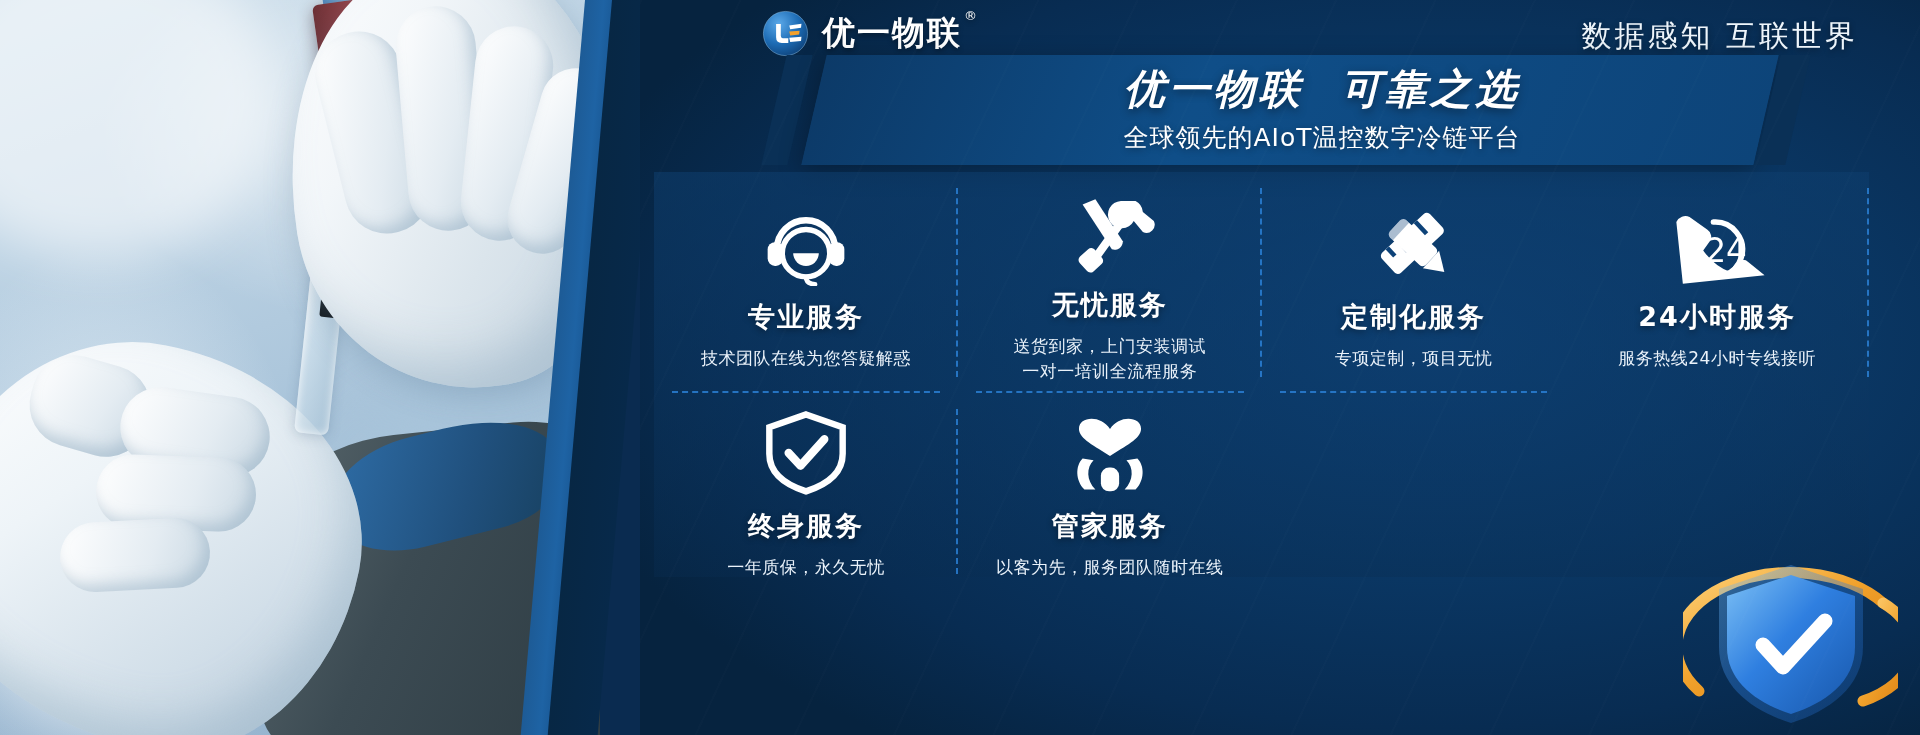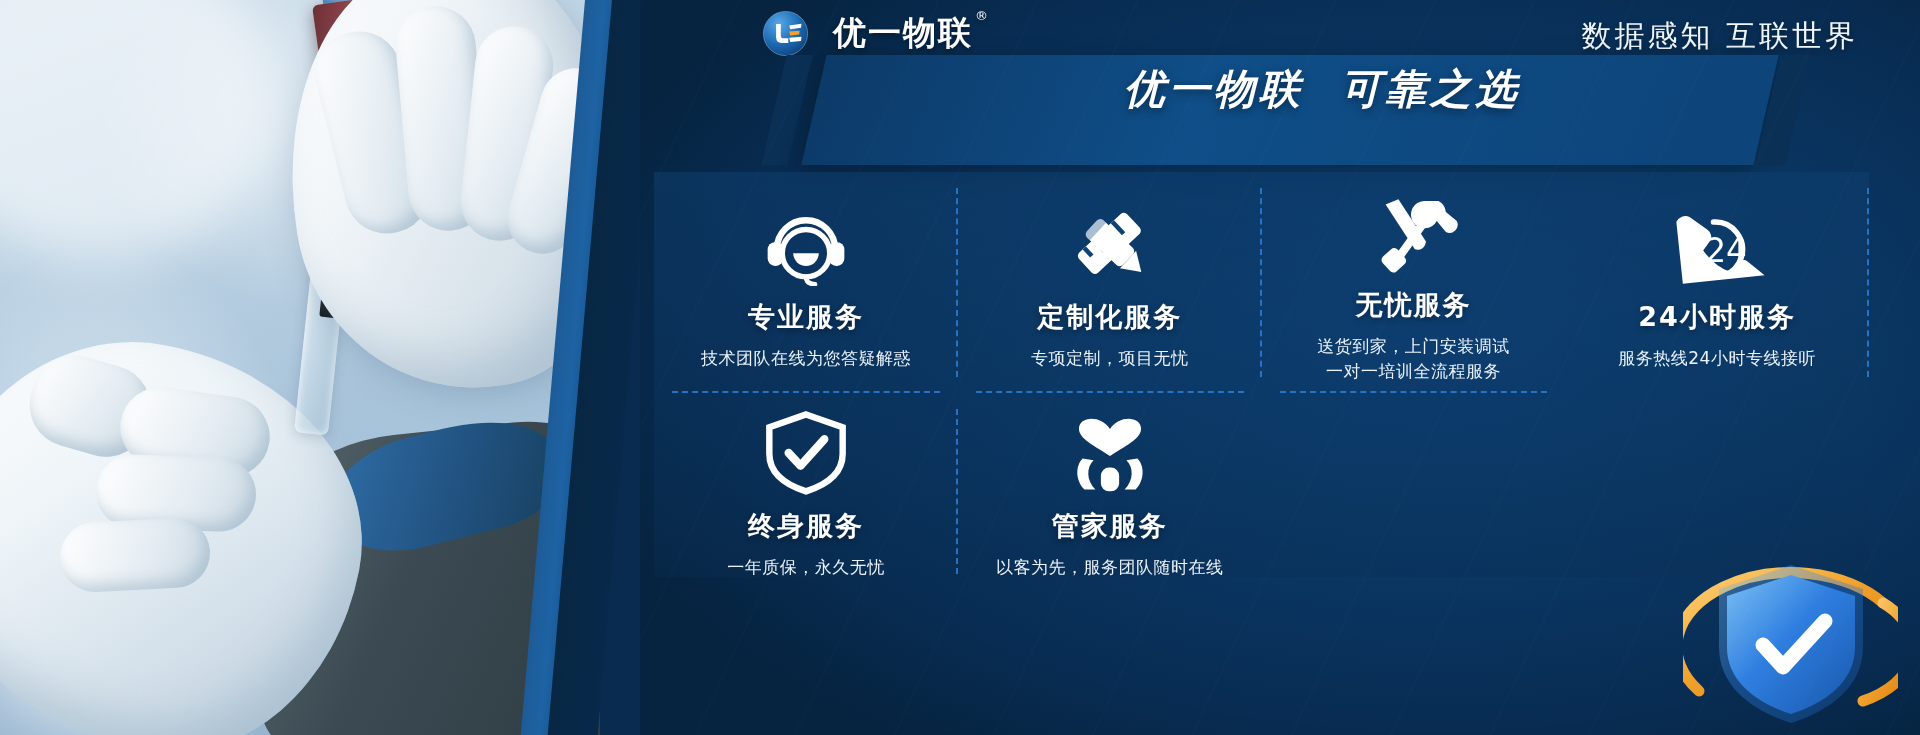--- a/index.html
+++ b/index.html
@@ -130,21 +130,21 @@
       linear-gradient(135deg,#06233f,#0a3a69);
   }
   
   .panel::after{
     content:""; position:absolute; inset:0; opacity:.10; pointer-events:none;
     background:repeating-linear-gradient(115deg, rgba(255,255,255,.10) 0 2px, rgba(255,255,255,0) 2px 90px);
   }
 
   
   .header { position:absolute; left:0; top:0; width:1280px; height:72px; }
-  .brand { position:absolute; left:122px; top:10px; display:flex; align-items:center; gap:24px; }
+  .brand { position:absolute; left:122px; top:10px; display:flex; align-items:center; gap:13px; }
   .logo-mark { width:47px; height:47px; flex:0 0 auto; }
   .brand-text {
     position:relative; color:#fff; font-size:33px; font-weight:700; letter-spacing:2px;
     font-family:"DejaVu Sans","Liberation Sans",sans-serif;
     text-shadow:0 2px 5px rgba(0,0,0,.4);
   }
   .reg { position:absolute; right:-17px; top:-3px; font-size:13px; font-weight:400; }
   .slogan {
     position:absolute; right:62px; top:16px; color:#eef5fb;
     font-size:30px; letter-spacing:3px; font-weight:500;
@@ -281,37 +281,54 @@
         </div>
       </div>
       <div class="slogan">数据感知 互联世界</div>
     </div>
 
     <div class="banner-wrap">
       <div class="banner-edge-l"></div>
       <div class="banner-back"></div>
       <div class="banner-edge-r"></div>
       <div class="headline">优一物联  可靠之选</div>
+      <div class="subheadline">全球领先的AIoT温控数字冷链平台</div>
     </div>
 
     <div class="grid-box">
 
       <div class="cell">
         <div class="icon-wrap">
           <svg width="92" height="84" viewBox="0 0 100 92">
             <path d="M18 52 a32 32 0 0 1 64 0" fill="none" stroke="#fff" stroke-width="7" stroke-linecap="round"></path>
             <rect x="8" y="44" width="17" height="26" rx="8" fill="#fff"></rect>
             <rect x="75" y="44" width="17" height="26" rx="8" fill="#fff"></rect>
             <circle cx="50" cy="56" r="26" fill="none" stroke="#fff" stroke-width="6"></circle>
             <path d="M36 56 a14 14 0 0 0 28 0 z" fill="#fff"></path>
             <path d="M50 82 q0 8 10 8" fill="none" stroke="#fff" stroke-width="5" stroke-linecap="round"></path>
           </svg>
         </div>
         <div class="svc-title">专业服务</div>
         <div class="svc-desc">技术团队在线为您答疑解惑</div>
+      </div>
+
+      <div class="cell">
+        <div class="icon-wrap">
+          <svg width="92" height="84" viewBox="0 0 100 92">
+            <g stroke="#fff" stroke-width="9" stroke-linecap="round" fill="none">
+              <path d="M30 80 L66 30"></path>
+            </g>
+            <path d="M62 12 a15 15 0 1 0 14 22 L86 46 a9 9 0 0 0 12-12 L86 24 a15 15 0 0 0-8-12 z" fill="#fff"></path>
+            <path d="M20 16 L34 10 L64 56 a9 9 0 0 1-12 9 z" fill="#fff"></path>
+            <rect x="18" y="66" width="22" height="22" rx="5" fill="#fff" transform="rotate(-42 29 77)"></rect>
+          </svg>
+        </div>
+        <div class="svc-title">无忧服务</div>
+        <div class="svc-desc" style="white-space:pre-line">送货到家，上门安装调试
+一对一培训全流程服务</div>
       </div>
 
       <div class="cell">
         <div class="icon-wrap">
           <svg width="92" height="84" viewBox="0 0 100 92">
             <g transform="rotate(-43 50 46)">
               <rect x="14" y="30" width="72" height="30" rx="5" fill="#fff"></rect>
               <rect x="24" y="30" width="5" height="12" fill="#0d4278"></rect>
               <rect x="38" y="30" width="5" height="18" fill="#0d4278"></rect>
               <rect x="52" y="30" width="5" height="12" fill="#0d4278"></rect>
@@ -319,36 +336,20 @@
             </g>
             <g transform="rotate(43 50 46)">
               <rect x="22" y="32" width="54" height="26" rx="5" fill="#fff"></rect>
               <path d="M76 32 L96 45 L76 58 Z" fill="#fff"></path>
               <rect x="22" y="32" width="9" height="26" fill="#0d4278" opacity=".35"></rect>
             </g>
           </svg>
         </div>
         <div class="svc-title">定制化服务</div>
         <div class="svc-desc">专项定制，项目无忧</div>
-      </div>
-
-      <div class="cell">
-        <div class="icon-wrap">
-          <svg width="92" height="84" viewBox="0 0 100 92">
-            <g stroke="#fff" stroke-width="9" stroke-linecap="round" fill="none">
-              <path d="M30 80 L66 30"></path>
-            </g>
-            <path d="M62 12 a15 15 0 1 0 14 22 L86 46 a9 9 0 0 0 12-12 L86 24 a15 15 0 0 0-8-12 z" fill="#fff"></path>
-            <path d="M20 16 L34 10 L64 56 a9 9 0 0 1-12 9 z" fill="#fff"></path>
-            <rect x="18" y="66" width="22" height="22" rx="5" fill="#fff" transform="rotate(-42 29 77)"></rect>
-          </svg>
-        </div>
-        <div class="svc-title">无忧服务</div>
-        <div class="svc-desc" style="white-space:pre-line">送货到家，上门安装调试
-一对一培训全流程服务</div>
       </div>
 
       <div class="cell">
         <div class="icon-wrap">
           <svg width="96" height="84" viewBox="0 0 104 92">
             <path d="M14 24 a11 11 0 0 1 15-4 L47 36 a9 9 0 0 1 1 13 L40 58 q10 18 26 26 l9-9 a9 9 0 0 1 13 1 L104 92 L14 92 Z" fill="#fff" transform="translate(-4,-6) rotate(-6 50 50)"></path>
             <path d="M48 22 a30 30 0 1 1 -16 54" fill="none" stroke="#fff" stroke-width="6" stroke-linecap="round"></path>
             <text x="62" y="66" font-family="'DejaVu Sans',sans-serif" font-size="36" fill="#fff" text-anchor="middle">24</text>
           </svg>
         </div>

